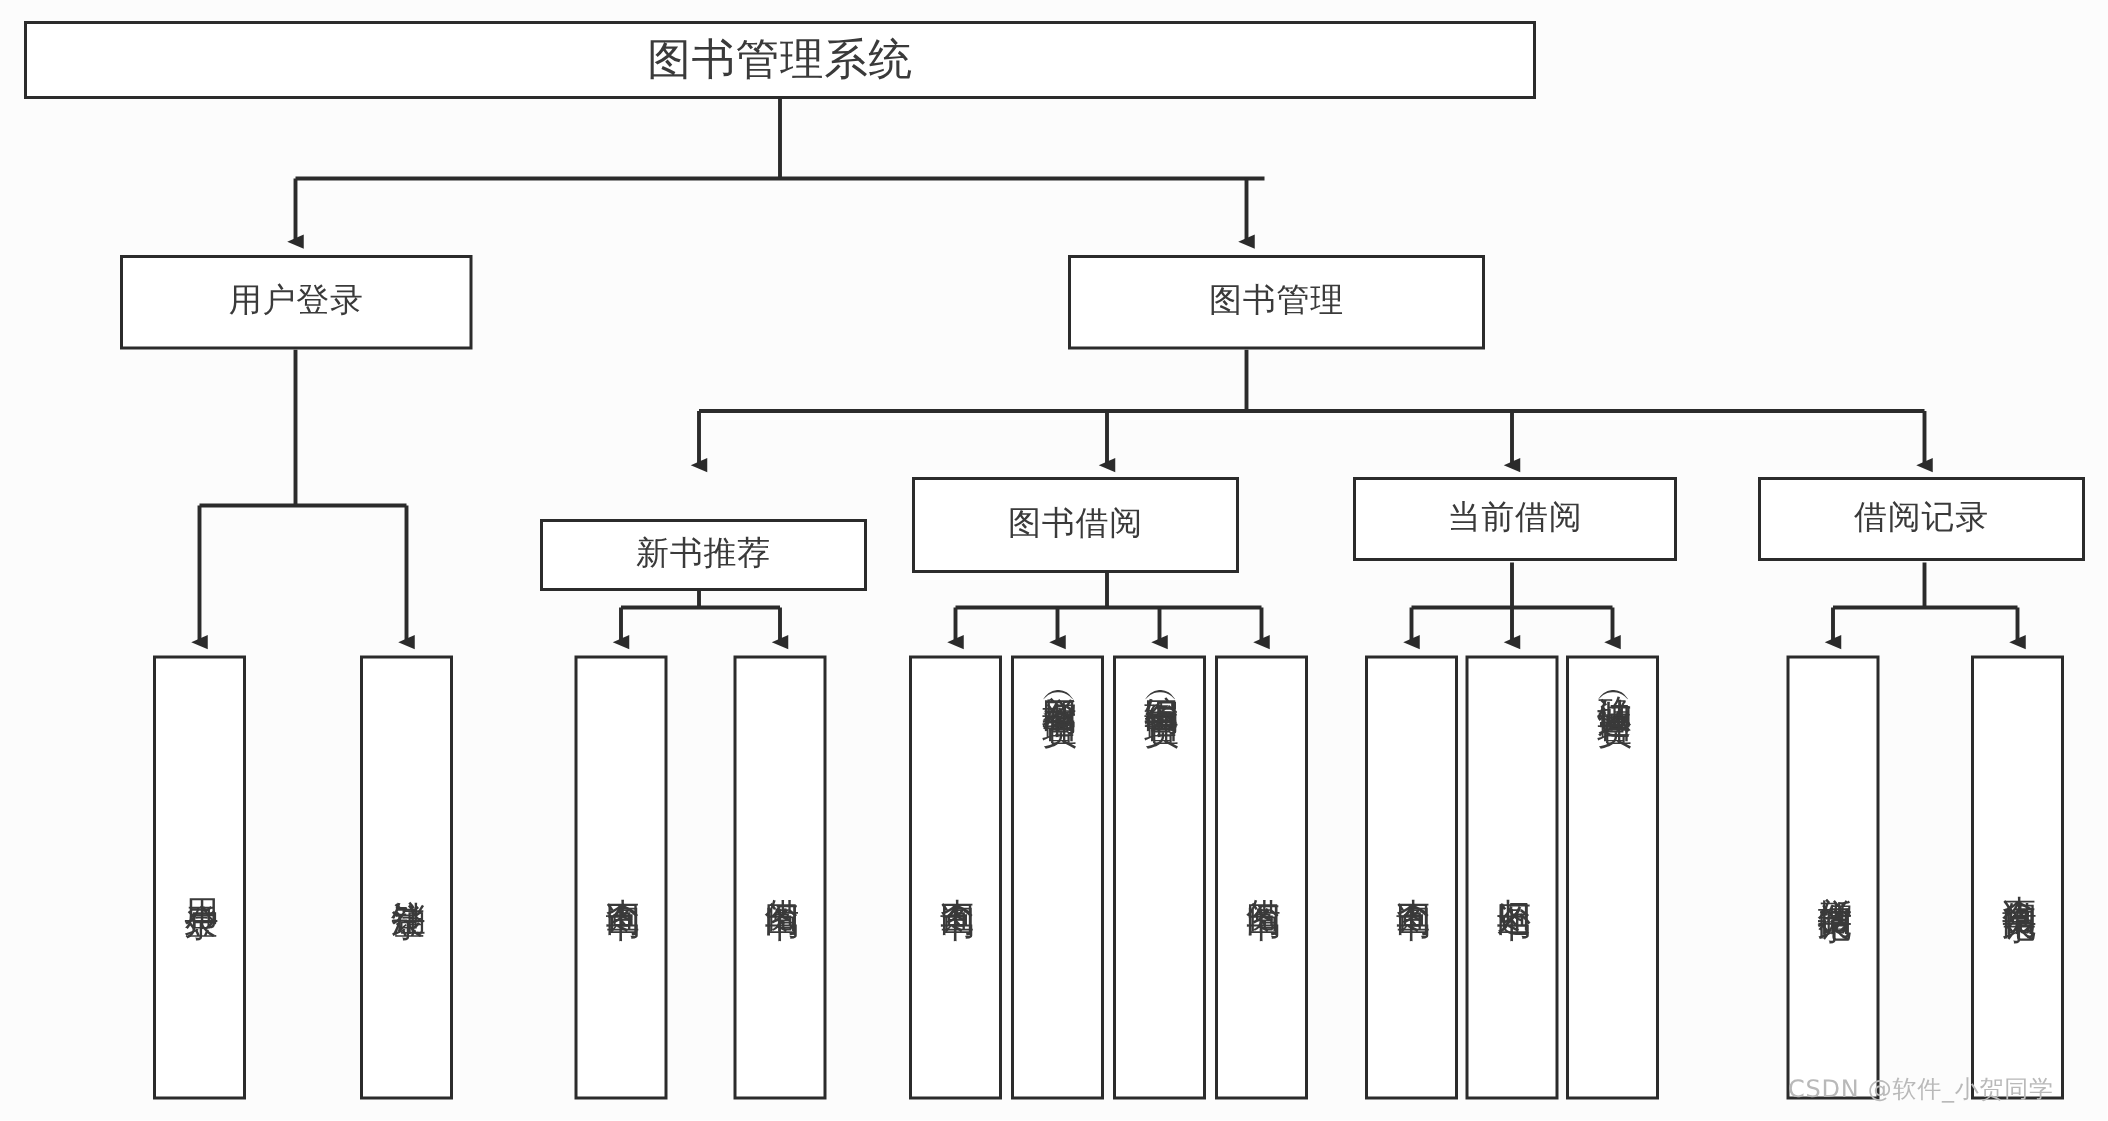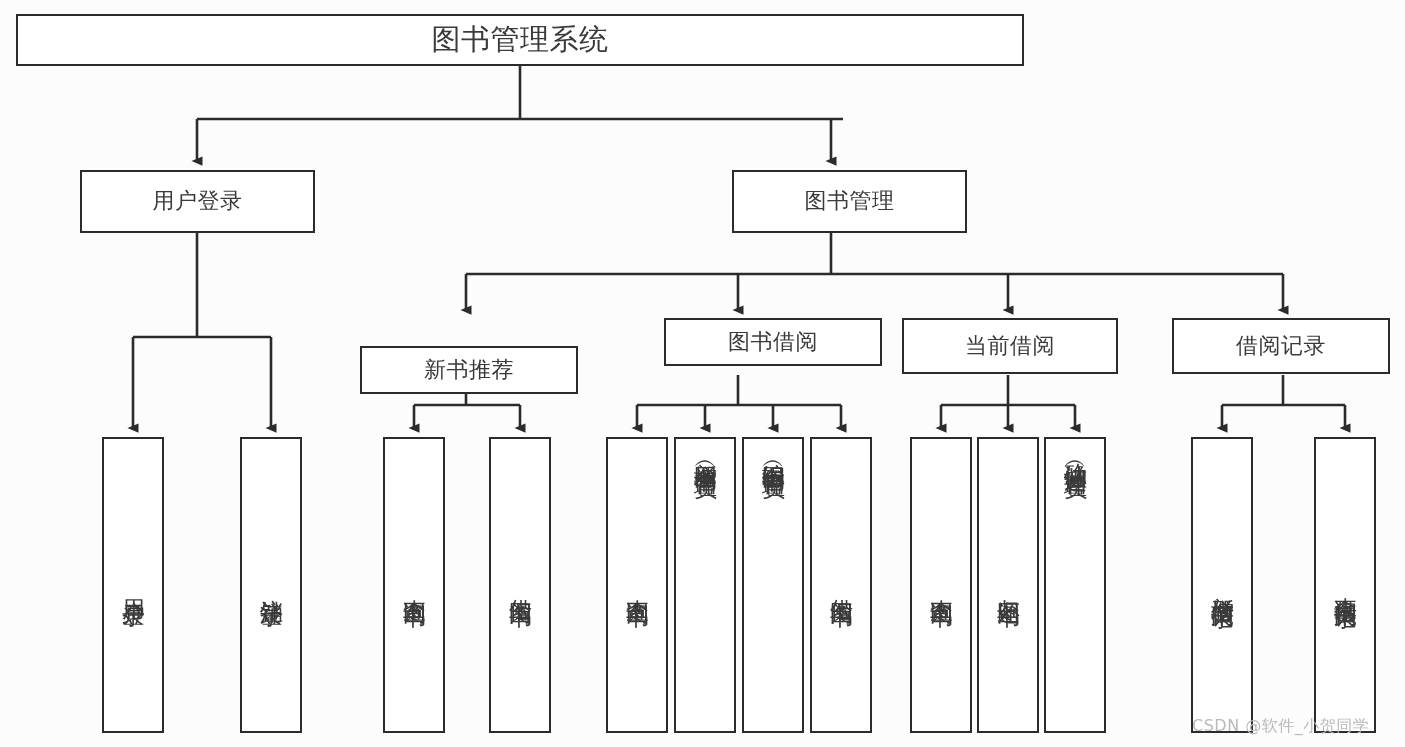--- a/index.html
+++ b/index.html
@@ -131,28 +131,28 @@
     </g>
   </svg>
 
   <div class="node horiz root" style="left:16px; top:14px; width:1008px; height:52px;">
     <span class="node-label">图书管理系统</span>
   </div>
 
   <div class="node horiz" style="left:80px; top:170px; width:235px; height:63px;">
     <span class="node-label">用户登录</span>
   </div>
-  <div class="node horiz" style="left:712px; top:170px; width:235px; height:63px;margin-left:20px;">
+  <div class="node horiz" style="left:712px; top:170px; width:278px; height:63px;">
     <span class="node-label">图书管理</span>
   </div>
 
   <div class="node horiz" style="left:360px; top:318px; width:218px; height:48px;margin-top:28px;">
     <span class="node-label">新书推荐</span>
   </div>
-  <div class="node horiz" style="left:664px; top:318px; width:218px; height:48px;">
+  <div class="node horiz" style="left:608px; top:318px; width:218px; height:64px;">
     <span class="node-label">图书借阅</span>
   </div>
   <div class="node horiz" style="left:1172px; top:318px; width:218px; height:56px;">
     <span class="node-label">借阅记录</span>
   </div>
   <div class="node horiz" style="left:902px; top:318px; width:216px; height:56px;">
     <span class="node-label">当前借阅</span>
   </div>
 
   <div class="node vert centered" style="left:102px; top:437px; width:62px; height:296px;">

